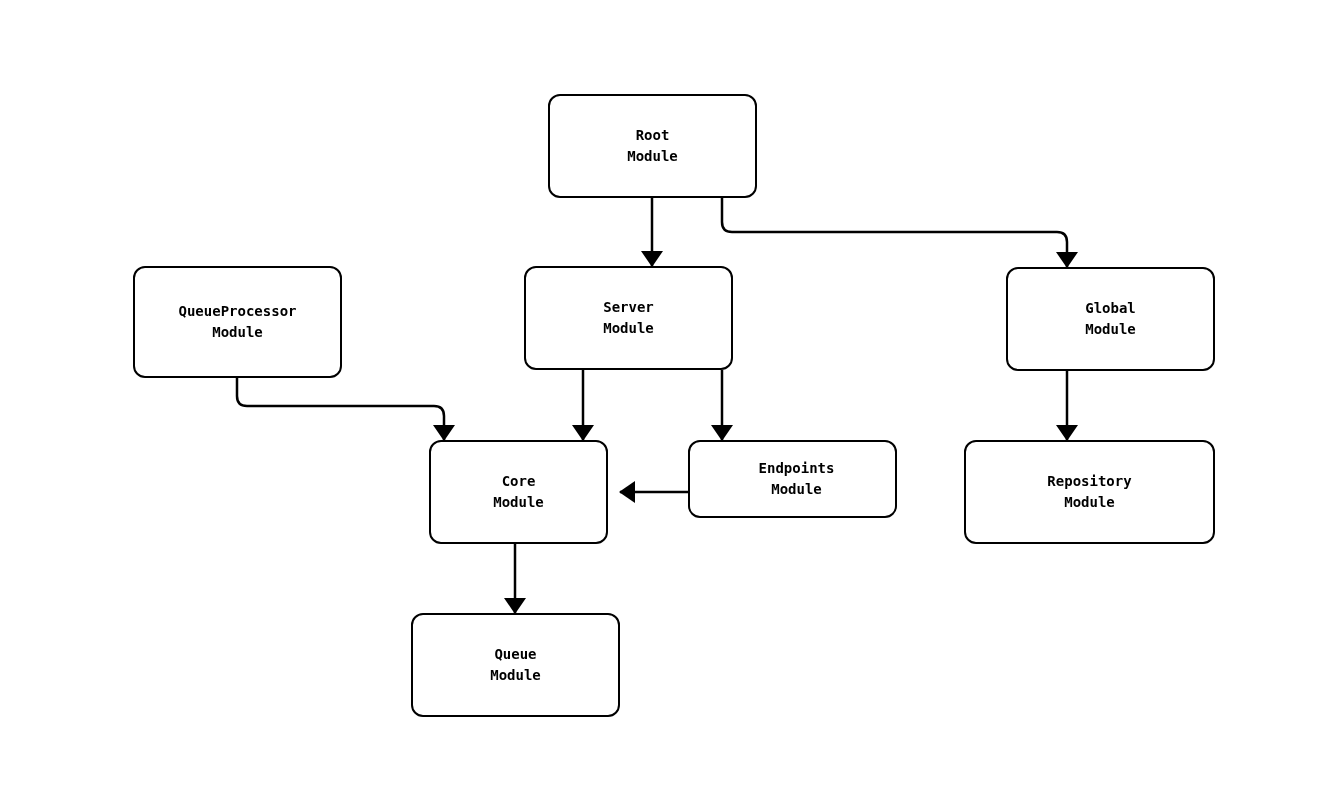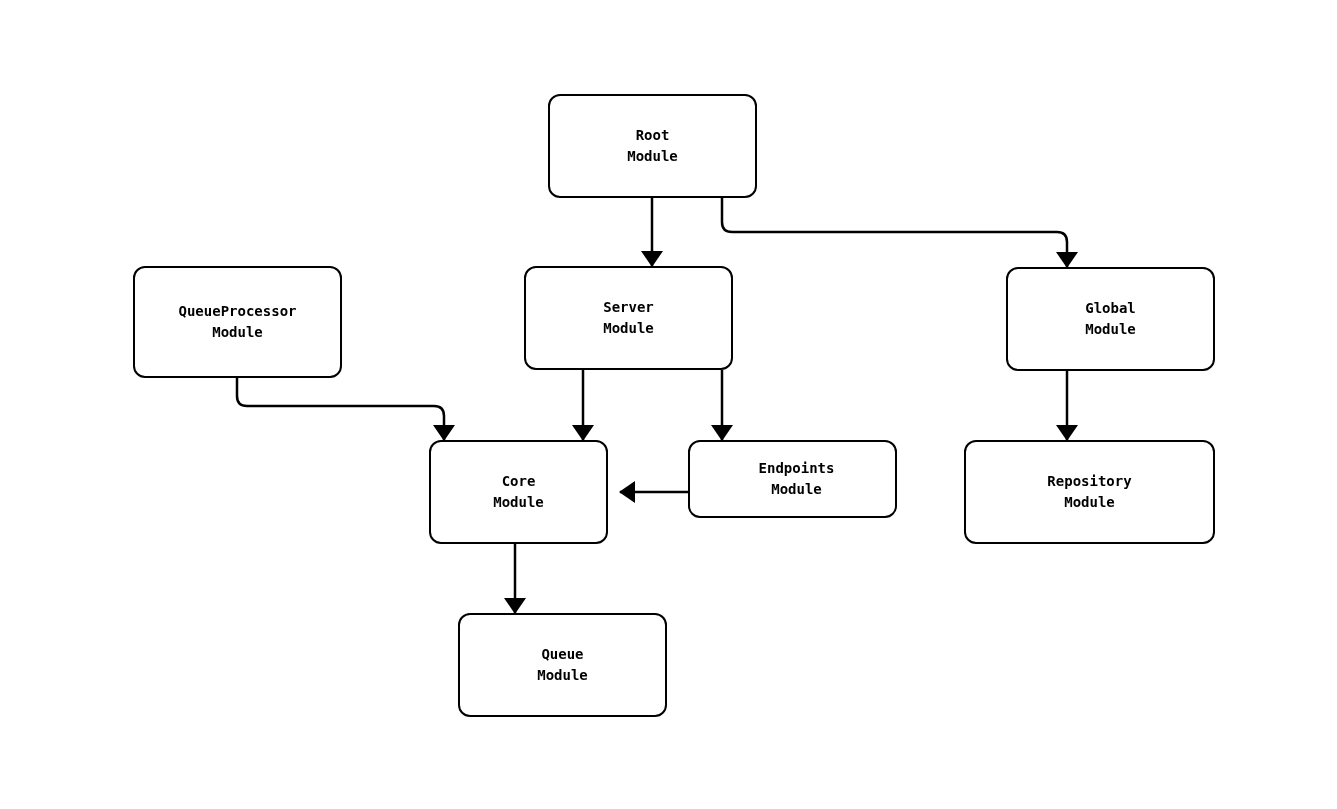--- a/index.html
+++ b/index.html
@@ -109,20 +109,20 @@
     </div>
   </div>
 
   <div class="node" style="left: 964px; top: 440px; width: 251px; height: 104px;">
     <div class="label">
       <span>Repository</span><br>
       <span>Module</span>
     </div>
   </div>
 
-  <div class="node" style="left: 411px; top: 613px; width: 209px; height: 104px; margin-left: 47px;">
+  <div class="node" style="left: 411px; top: 613px; width: 209px; height: 104px;">
     <div class="label">
       <span>Queue</span><br>
       <span>Module</span>
     </div>
   </div>
 
 </div>
 
 </body></html>

